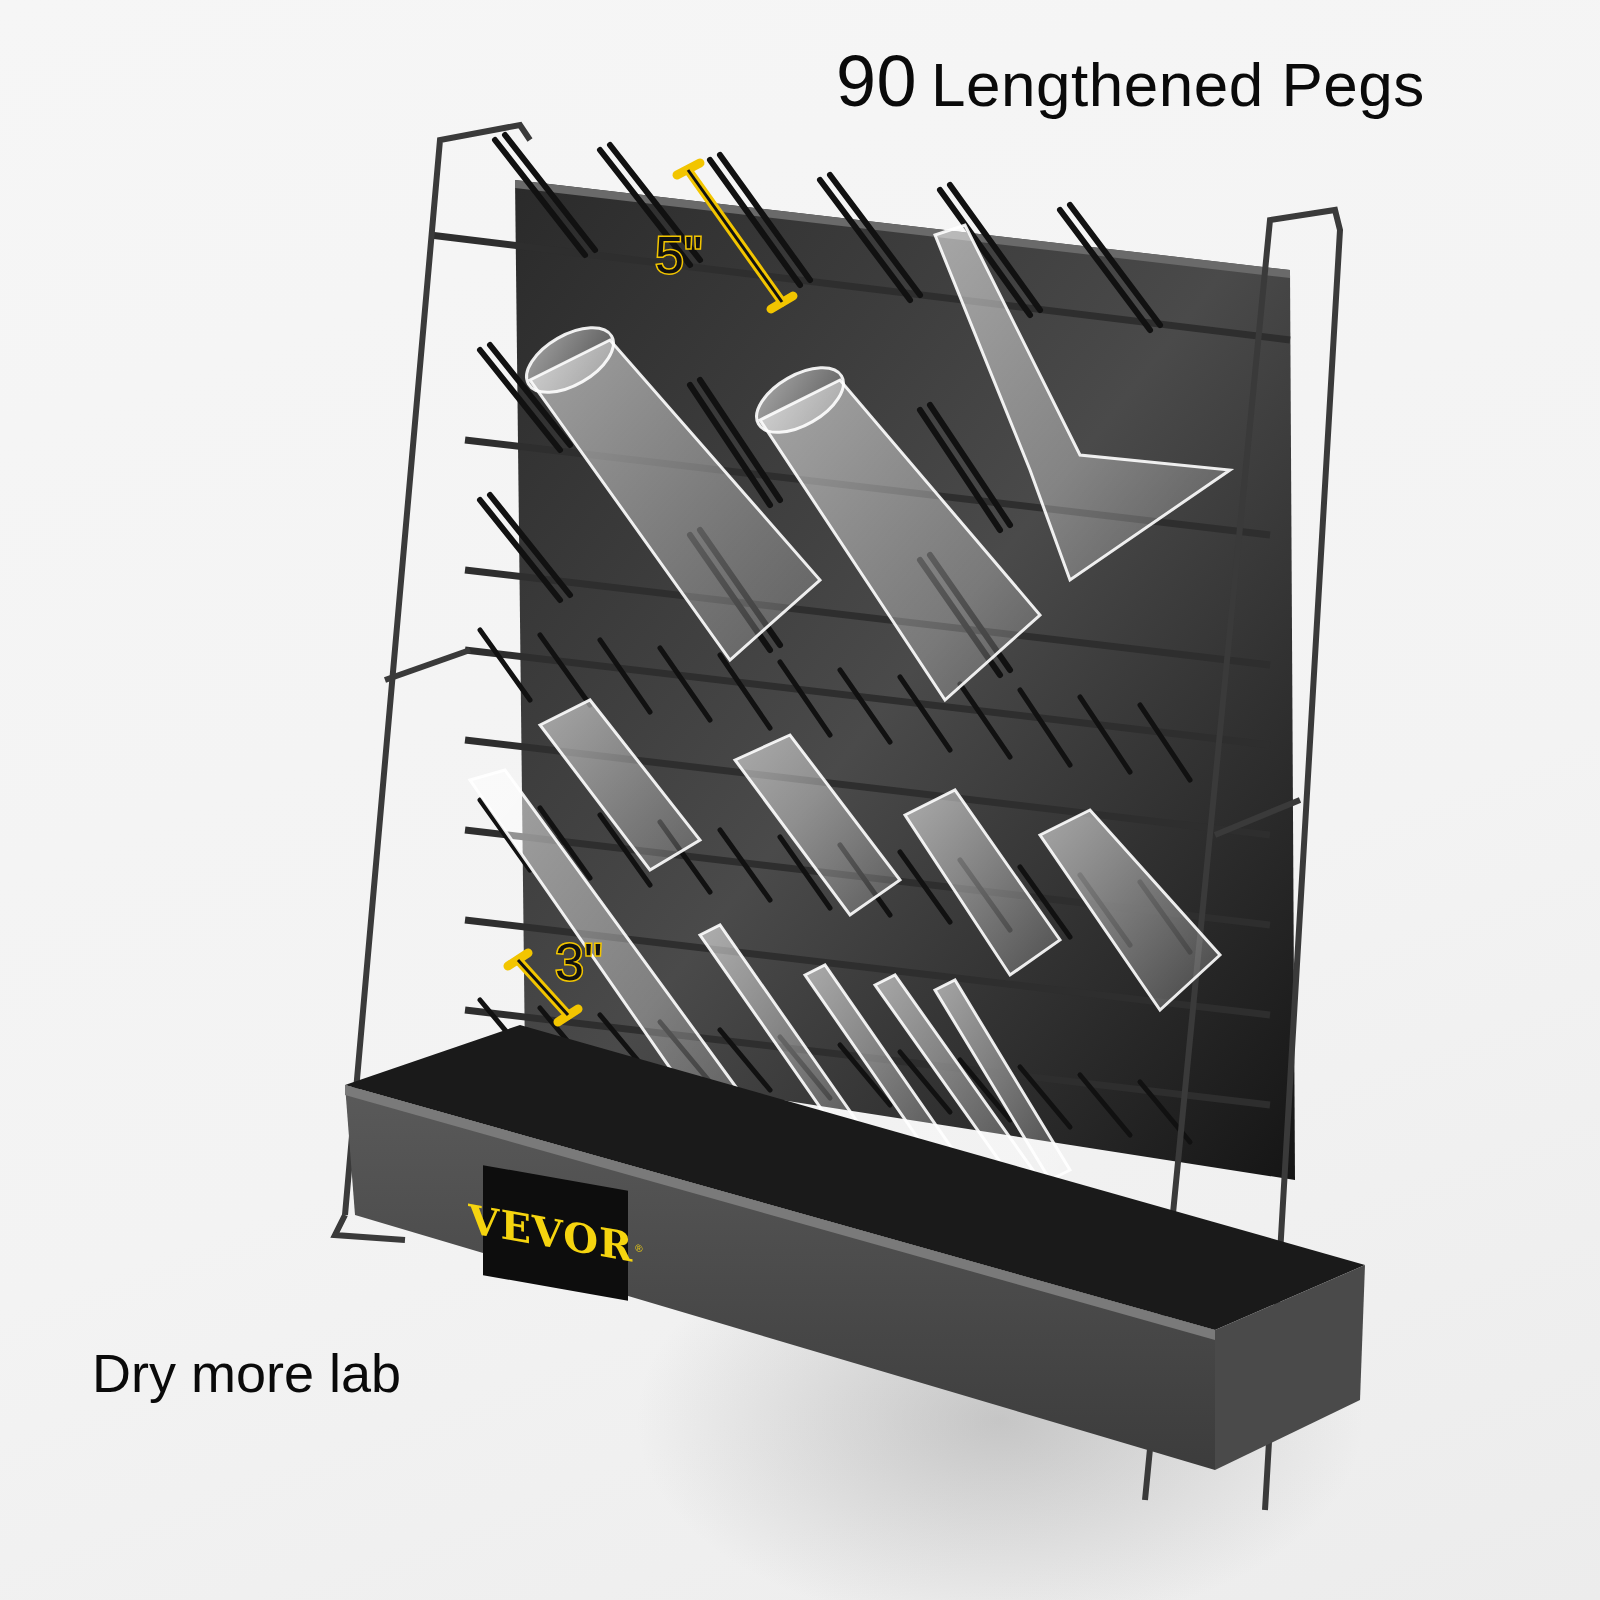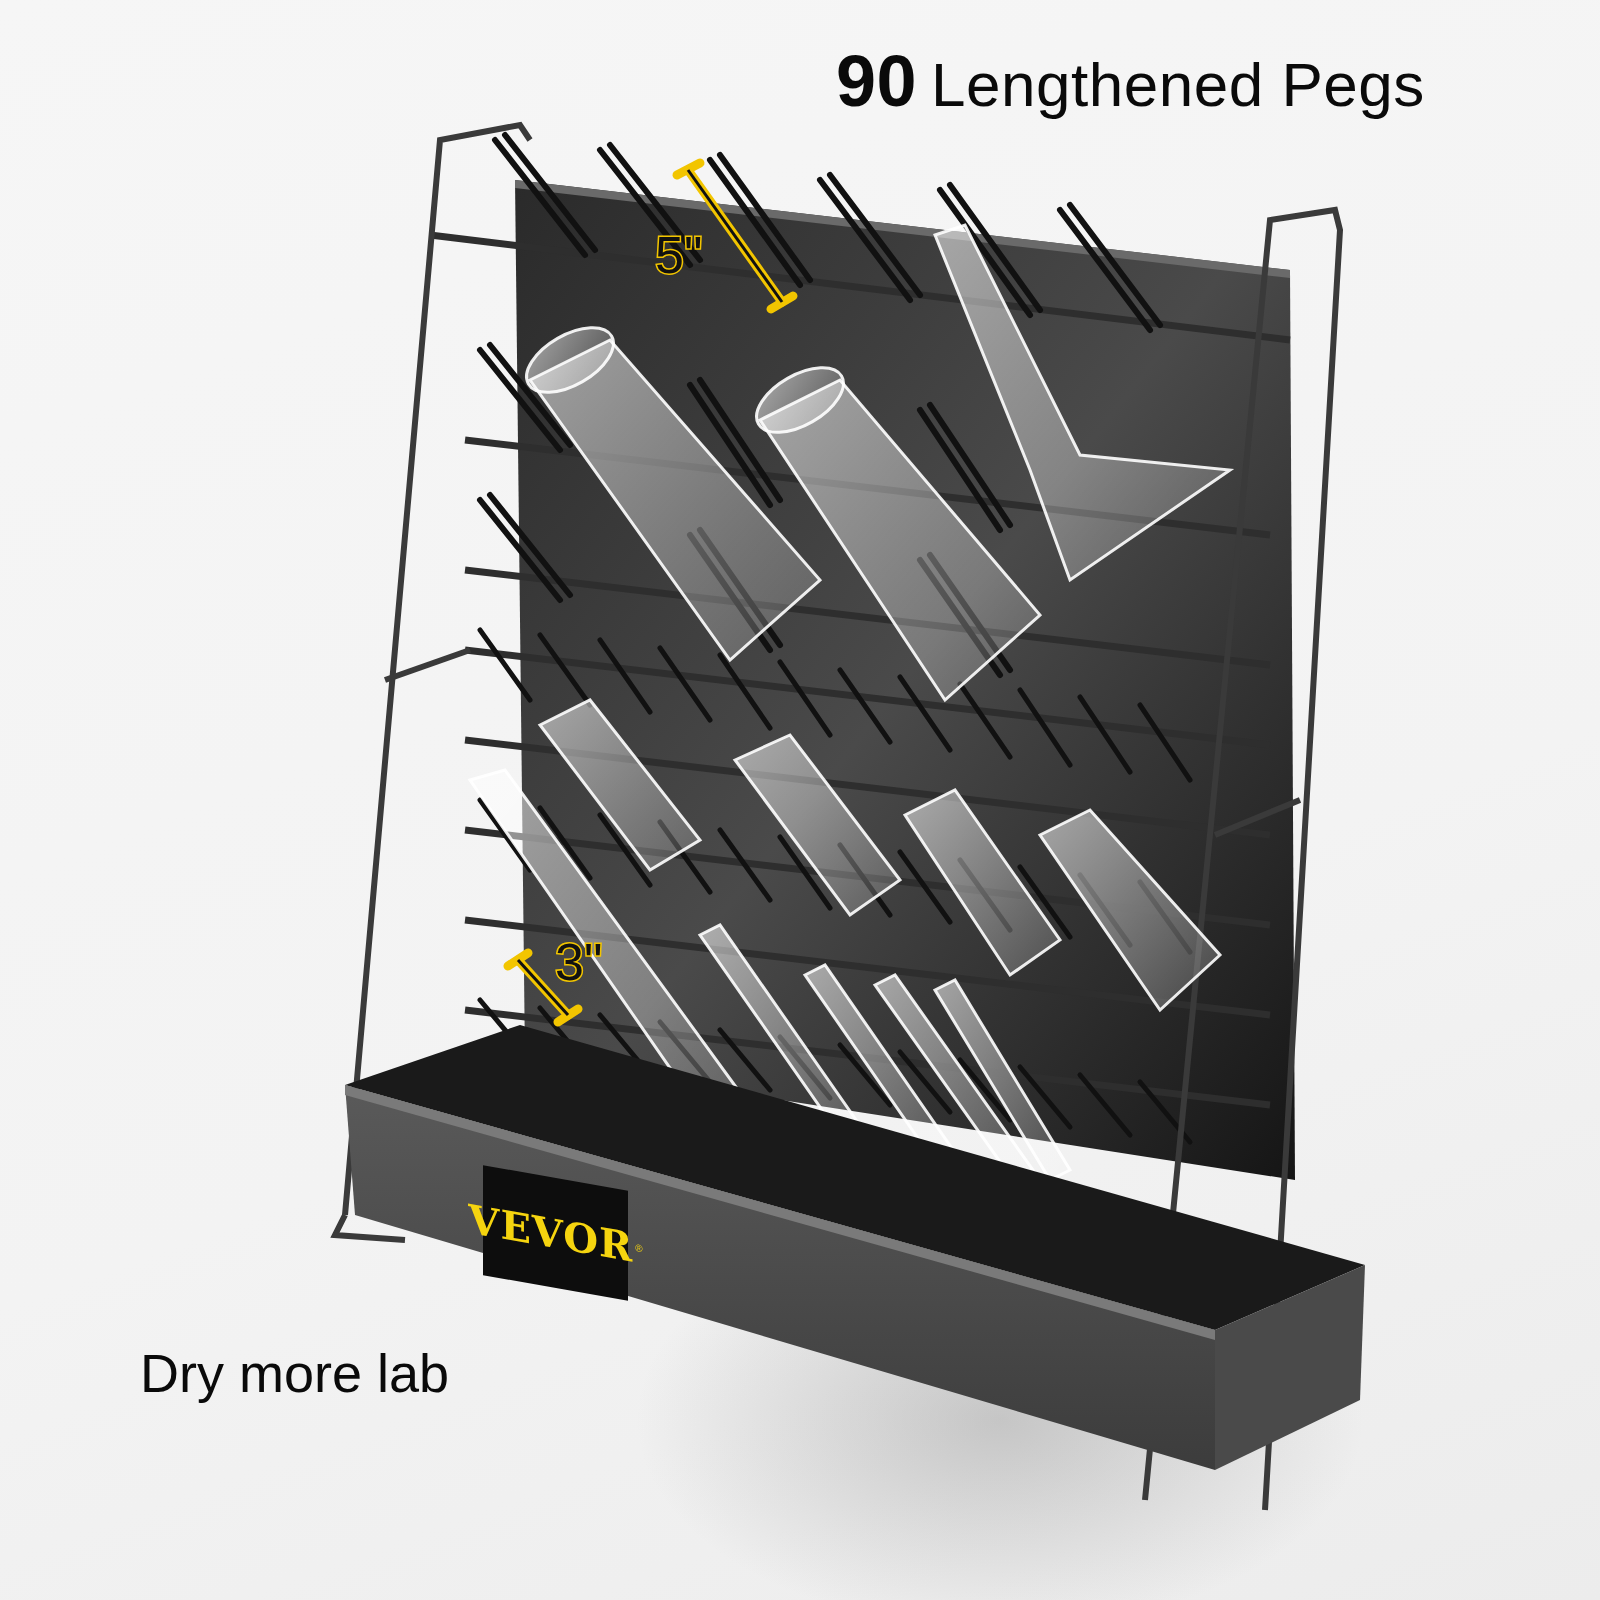--- a/index.html
+++ b/index.html
@@ -13,24 +13,24 @@
     .bg-shadow {
       position: absolute; left: 0; top: 0; width: 1600px; height: 1600px;
       background:
         radial-gradient(ellipse 520px 300px at 1000px 1420px, rgba(120,120,120,0.35), rgba(200,200,200,0) 70%),
         linear-gradient(160deg, #f6f6f6 0%, #f3f3f3 60%, #ececec 100%);
     }
     .headline {
       position: absolute; left: 836px; top: 40px;
       font-size: 62px; color: #0a0a0a; white-space: nowrap; letter-spacing: 0.5px;
     }
-    .headline .num { font-weight: bold; font-size: 72px; margin-right: 14px; }
+    .headline .num { font-weight: normal; font-size: 72px; margin-right: 14px; }
     .caption {
       position: absolute; left: 92px; top: 1340px;
-      font-size: 54px; line-height: 66px; color: #0a0a0a; margin-left: 48px;
+      font-size: 54px; line-height: 66px; color: #0a0a0a;
     }
     .dim-label {
       position: absolute; font-size: 52px; font-weight: normal; color: #111;
       -webkit-text-stroke: 3px #f2c500; paint-order: stroke fill;
       text-shadow: 0 0 1px #f2c500;
     }
     .dim-5 { left: 655px; top: 225px; }
     .dim-3 { left: 555px; top: 932px; }
     .brand {
       position: absolute; left: 483px; top: 1178px; width: 145px; height: 110px;

